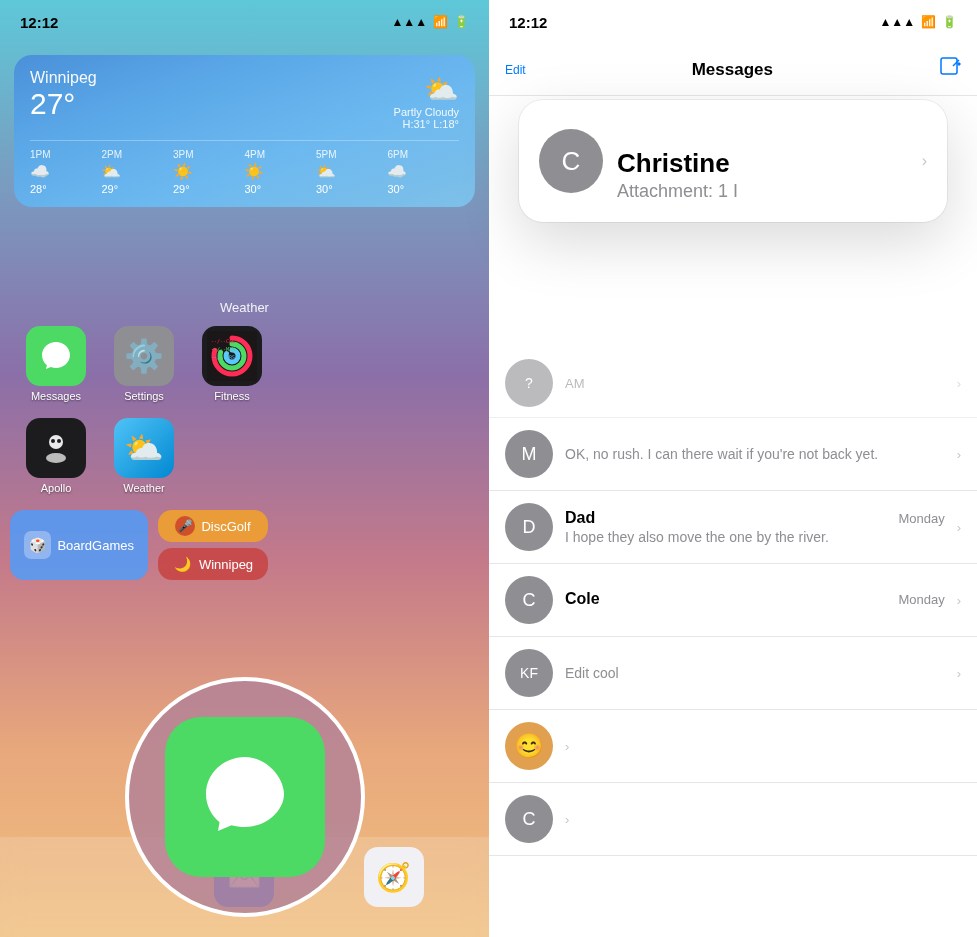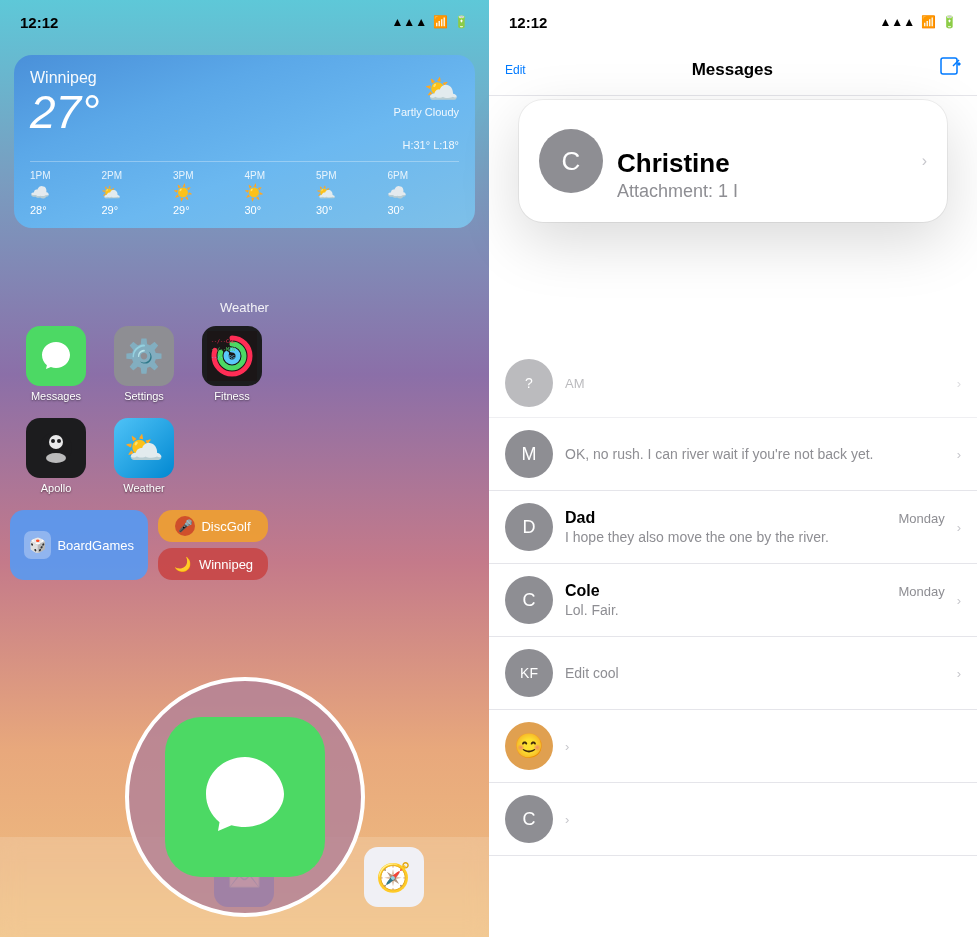--- a/index.html
+++ b/index.html
@@ -62,24 +62,23 @@
       color: white;
     }
 
     .weather-city {
       font-size: 16px;
       font-weight: 500;
       opacity: 0.95;
     }
 
     .weather-temp {
-      font-size: 46px;
+      font-size: 30px;
       font-weight: 200;
       line-height: 1.1;
-      font-style: italic;
     }
 
     .weather-forecast {
       display: flex;
       justify-content: space-between;
       margin-top: 10px;
       border-top: 1px solid rgba(255,255,255,0.3);
       padding-top: 8px;
     }
 
@@ -491,21 +490,21 @@
 
   <div class="weather-widget">
     <div style="display:flex; justify-content:space-between; align-items:flex-start;">
       <div>
         <div class="weather-city">Winnipeg</div>
         <div class="weather-temp">27°</div>
       </div>
       <div style="text-align:right; margin-top:4px;">
         <div style="font-size:28px;">⛅</div>
         <div style="font-size:11px; opacity:0.9;">Partly Cloudy</div>
-        <div style="font-size:11px; opacity:0.9;margin-top:21px;">
+        <div style="font-size:11px; opacity:0.9;">
           <span>H:31°</span> <span>L:18°</span>
         </div>
       </div>
     </div>
     <div class="weather-forecast">
       <div class="forecast-item">
         <div class="forecast-time">1PM</div>
         <div class="forecast-icon">☁️</div>
         <div class="forecast-temp">28°</div>
       </div>
@@ -681,21 +680,21 @@
       <div style="font-size:13px;color:#8e8e93;">AM</div>
     </div>
     <span style="margin-left:auto;color:#c7c7cc;font-size:13px;">›</span>
   </div>
 
   <div class="messages-list" style="margin-top:0; overflow:hidden;">
 
     <div class="message-row">
       <div class="msg-avatar">M</div>
       <div class="msg-content">
-        <div class="msg-preview">OK, no rush. I can river wait if you're not back yet.</div>
+        <div class="msg-preview">OK, no rush. I can there wait if you're not back yet.</div>
       </div>
       <span class="msg-chevron">›</span>
     </div>
 
     <div class="message-row">
       <div class="msg-avatar">D</div>
       <div class="msg-content">
         <div class="msg-header">
           <span class="msg-name">Dad</span>
           <span class="msg-date">Monday</span>
@@ -705,21 +704,20 @@
       <span class="msg-chevron">›</span>
     </div>
 
     <div class="message-row">
       <div class="msg-avatar">C</div>
       <div class="msg-content">
         <div class="msg-header">
           <span class="msg-name">Cole</span>
           <span class="msg-date">Monday</span>
         </div>
-        <div class="msg-preview">Lol. Fair.</div>
       </div>
       <span class="msg-chevron">›</span>
     </div>
 
     <div class="message-row">
       <div class="msg-avatar" style="font-size:14px;">KF</div>
       <div class="msg-content">
         <div class="msg-preview">Edit cool</div>
       </div>
       <span class="msg-chevron">›</span>

